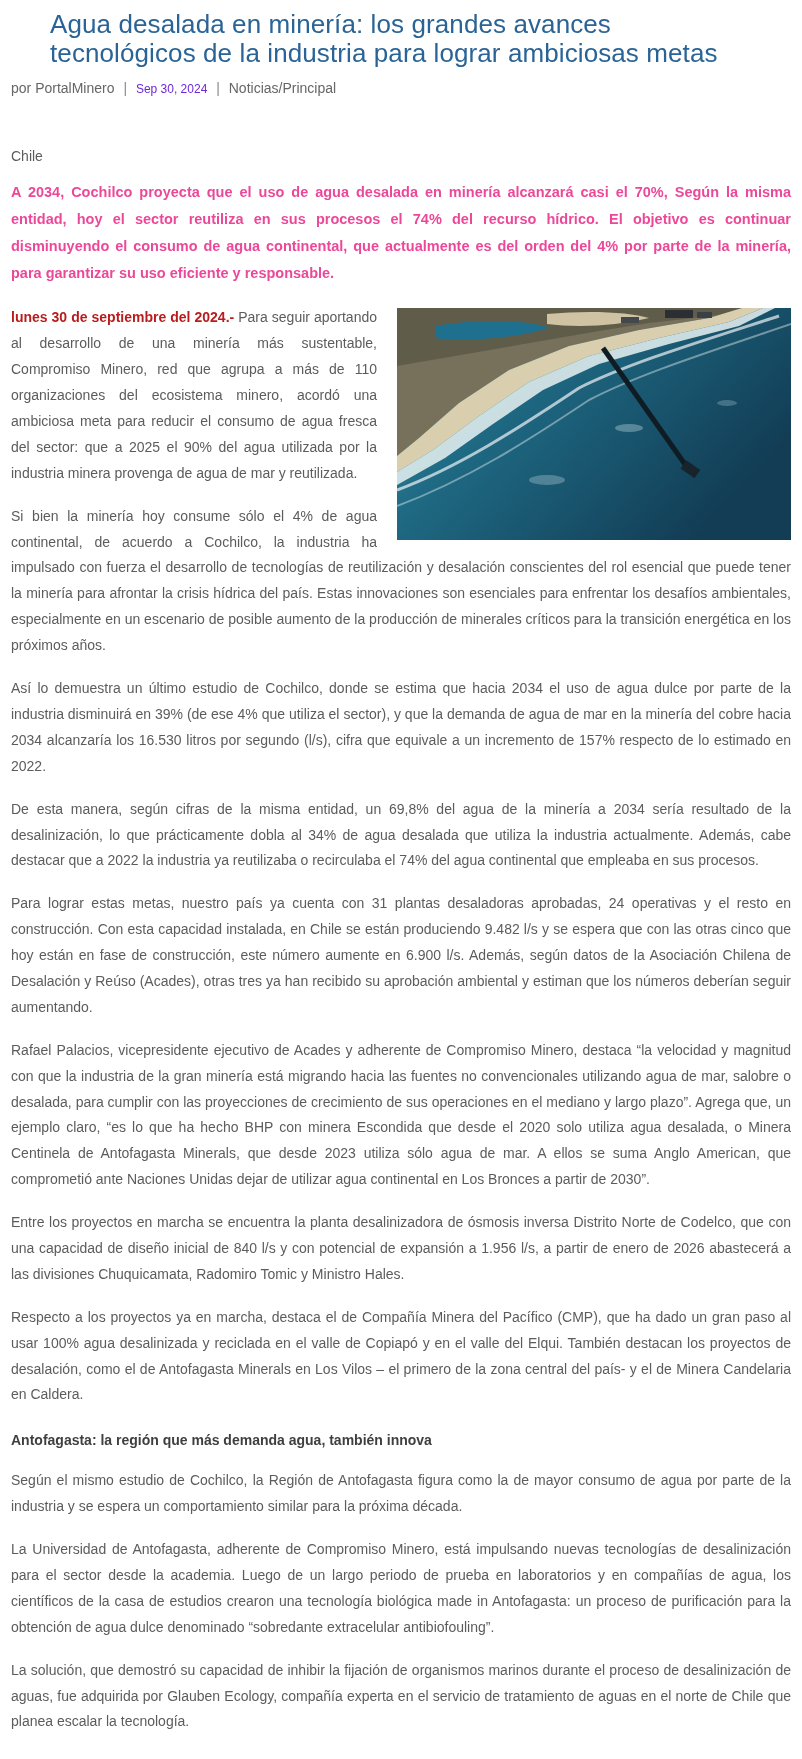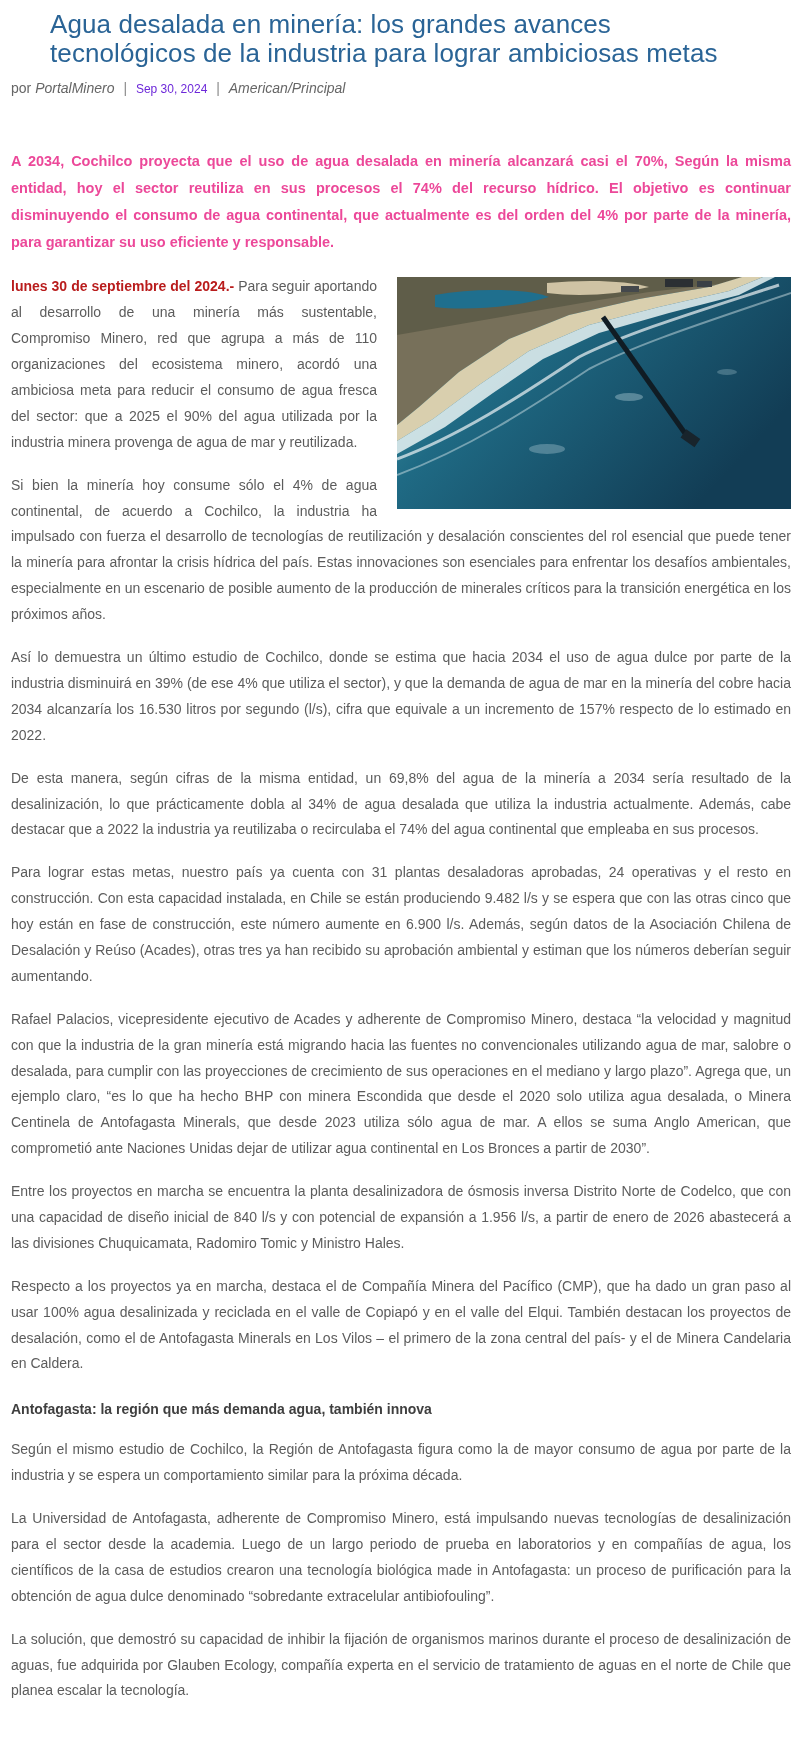--- a/index.html
+++ b/index.html
@@ -21,21 +21,21 @@
     margin-bottom: 12px;
     letter-spacing: 0.1px;
     margin-left: 39px;
   }
 
   .meta {
     font-size: 14px;
     color: #666666;
     margin-bottom: 52px;
   }
-  .meta a { color: #666666; text-decoration: none; cursor: pointer; font-style: italic; }
+  .meta a { color: #666666; text-decoration: none; cursor: pointer; }
   .meta .sep { margin: 0 5px; color: #8a8a8a; }
   .meta .date { color: #6d28d9; font-size: 12px; }
 
   .location {
     font-size: 14px;
     color: #5c5c5c;
     margin-bottom: 15px;
   }
 
   .lead {
@@ -79,23 +79,24 @@
   <article>
 
     <h1 class="article-title">Agua desalada en minería: los grandes avances tecnológicos de la industria para lograr ambiciosas metas</h1>
 
     <div class="meta">
       <span>por</span>
       <a href="#">PortalMinero</a>
       <span class="sep">|</span>
       <span class="date">Sep 30, 2024</span>
       <span class="sep">|</span>
-      <a href="#">American/Principal</a>
+      <a href="#">Noticias/Principal</a>
     </div>
 
+    <p class="location">Chile</p>
 
     <p class="lead">A 2034, Cochilco proyecta que el uso de agua desalada en minería alcanzará casi el 70%, Según la misma entidad, hoy el sector reutiliza en sus procesos el 74% del recurso hídrico. El objetivo es continuar disminuyendo el consumo de agua continental, que actualmente es del orden del 4% por parte de la minería, para garantizar su uso eficiente y responsable.</p>
 
     <div class="article-body">
 
       <figure class="article-photo">
         <svg viewBox="0 0 394 232" preserveAspectRatio="none">
           <defs>
             <linearGradient id="seaGrad" x1="0%" y1="0%" x2="100%" y2="55%">
               <stop offset="0%" stop-color="#4aa0ab"></stop>

